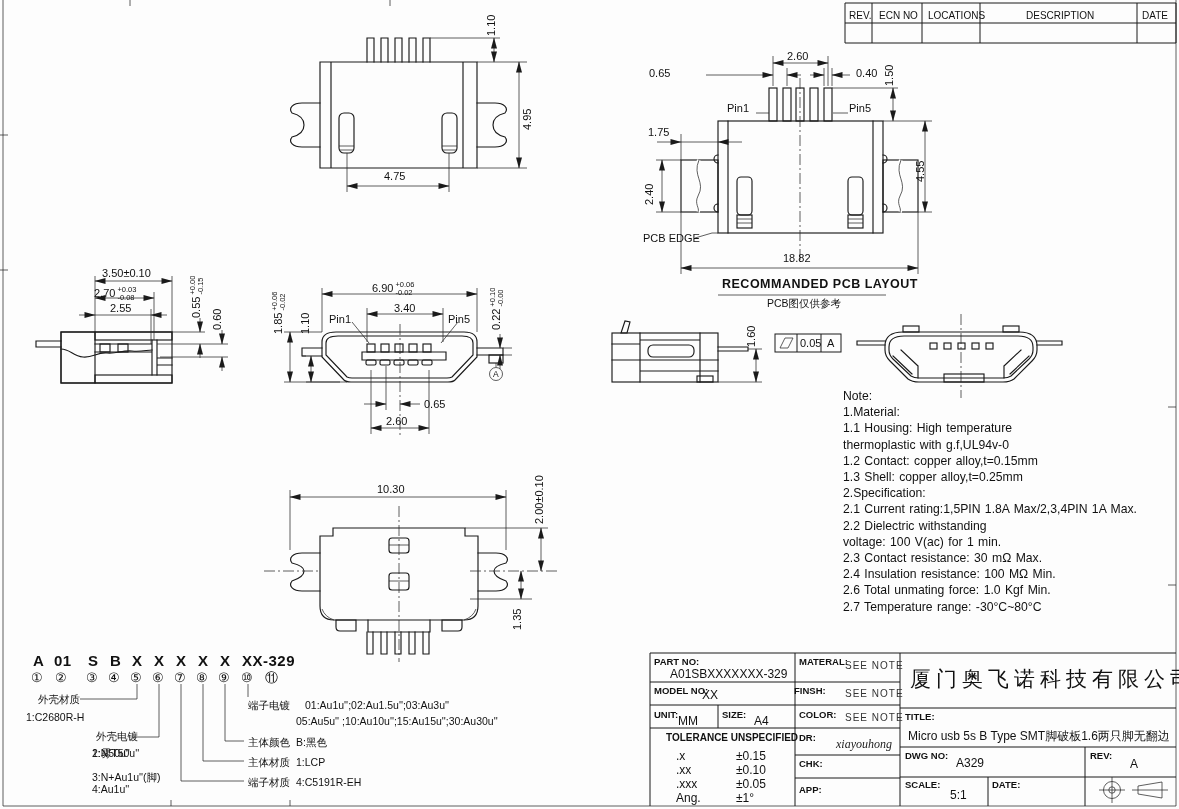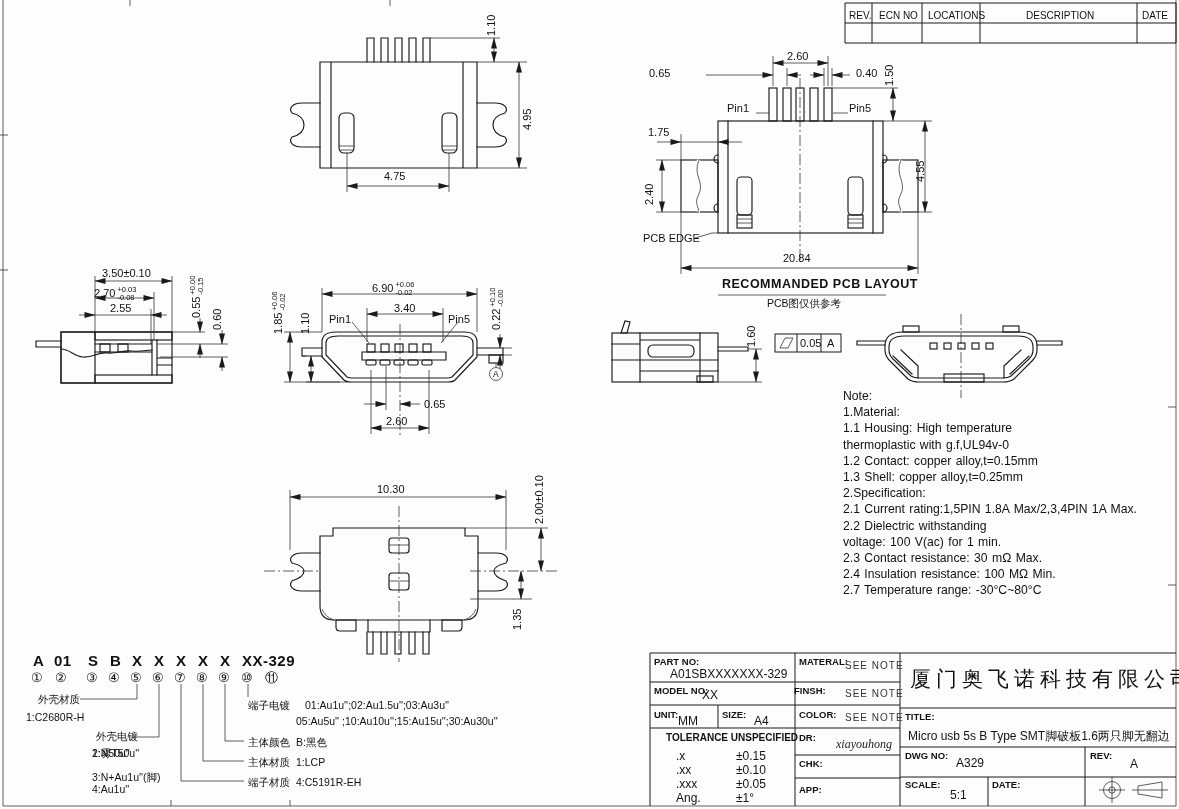--- a/index.html
+++ b/index.html
@@ -254,21 +254,21 @@
 
 <div class="t" style="left:787px;top:51px">2.60</div>
 <div class="t" style="left:649px;top:68px">0.65</div>
 <div class="t" style="left:856px;top:68px">0.40</div>
 <div class="t v" style="left:884px;top:86px">1.50</div>
 <div class="t" style="left:727px;top:103px">Pin1</div>
 <div class="t" style="left:849px;top:103px">Pin5</div>
 <div class="t" style="left:648px;top:127px">1.75</div>
 <div class="t v" style="left:644px;top:205px">2.40</div>
 <div class="t v" style="left:915px;top:182px">4.55</div>
-<div class="t" style="left:783px;top:253px">20.84</div>
+<div class="t" style="left:783px;top:253px">18.82</div>
 <div class="t" style="left:643px;top:233px">PCB EDGE</div>
 <div class="t cap" style="left:722px;top:278px">RECOMMANDED PCB LAYOUT</div>
 <div class="t cjk" style="left:767px;top:298px">PCB图仅供参考</div>
 
 <div class="t v" style="left:746px;top:347px">1.60</div>
 <div class="t" style="left:800px;top:338px">0.05</div>
 <div class="t" style="left:827px;top:338px">A</div>
 
 <div class="t" style="left:377px;top:484px">10.30</div>
 <div class="t v" style="left:534px;top:524px">2.00±0.10</div>
@@ -280,20 +280,21 @@
   <div class="note">   1.1 Housing: High temperature</div>
   <div class="note">        thermoplastic with g.f,UL94v-0</div>
   <div class="note">   1.2 Contact: copper alloy,t=0.15mm</div>
   <div class="note">   1.3 Shell: copper alloy,t=0.25mm</div>
   <div class="note">2.Specification:</div>
   <div class="note">   2.1 Current rating:1,5PIN 1.8A Max/2,3,4PIN 1A Max.</div>
   <div class="note">   2.2 Dielectric withstanding</div>
   <div class="note">         voltage: 100 V(ac) for 1 min.</div>
   <div class="note">   2.3 Contact resistance: 30 mΩ Max.</div>
   <div class="note">   2.4 Insulation resistance: 100 MΩ Min.</div>
+  <div class="note">   2.6 Total unmating force: 1.0 Kgf Min.</div>
   <div class="note">   2.7 Temperature range: -30°C~80°C</div>
 </div>
 
 <div class="t code" style="left:33px;top:653px">A</div>
 <div class="t code" style="left:54px;top:653px">01</div>
 <div class="t code" style="left:88px;top:653px">S</div>
 <div class="t code" style="left:110px;top:653px">B</div>
 <div class="t code" style="left:132px;top:653px">X</div>
 <div class="t code" style="left:154px;top:653px">X</div>
 <div class="t code" style="left:176px;top:653px">X</div>

